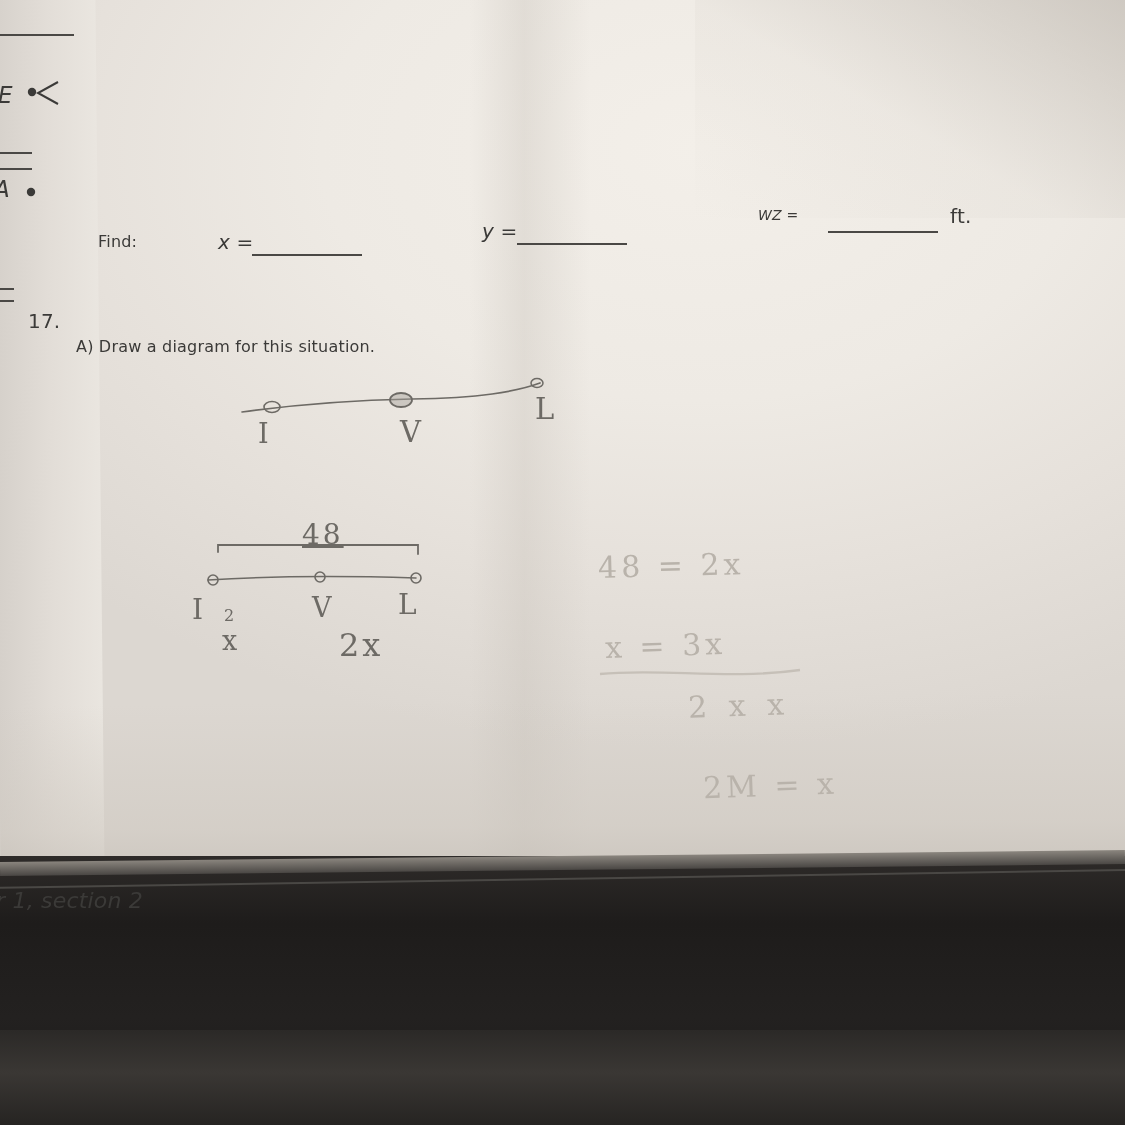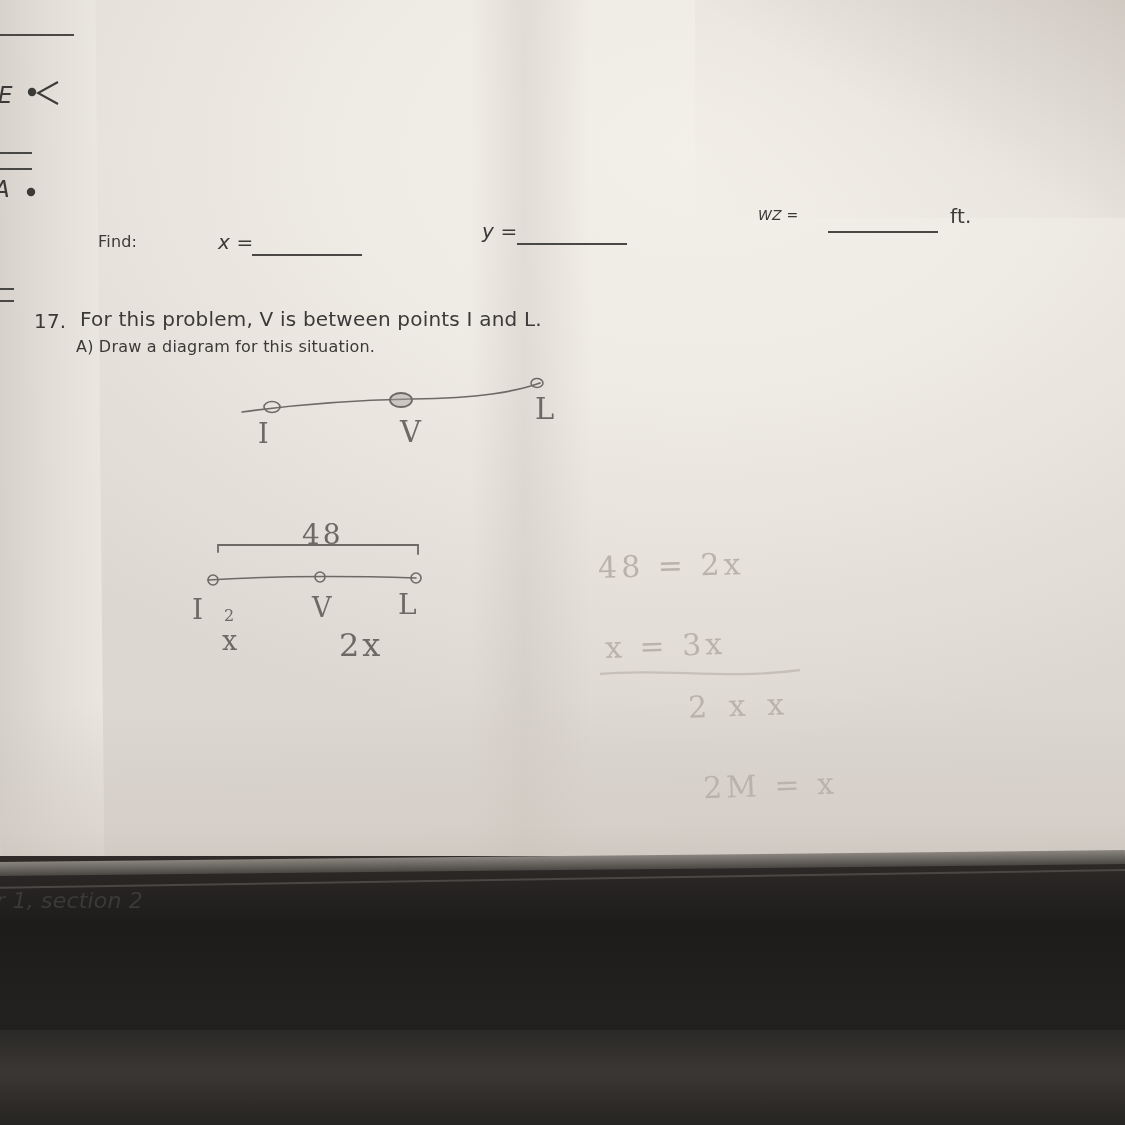--- a/index.html
+++ b/index.html
@@ -145,22 +145,21 @@
 
     <div class="txt it" style="left:482px; top:219px; font-size:20px;">y =</div>
     <div class="rule" style="left:517px; top:243px; width:110px;"></div>
 
     <div class="txt it" style="left:758px; top:207px; font-size:14px;">WZ =</div>
     <div class="rule" style="left:828px; top:231px; width:110px;"></div>
     <div class="txt" style="left:950px; top:204px; font-size:20px;">ft.</div>
   </div>
 
   <div class="layer">
-    <div class="txt" style="left:34px; top:309px; font-size:20px;">17.</div>
-    <div class="txt" style="left:80px; top:307px; font-size:20px;">For this problem, V is between points I and L.</div>
+    <div class="txt" style="left:28px; top:309px; font-size:20px;">17.</div>
     <div class="txt" style="left:76px; top:337px; font-size:16px;">A) Draw a diagram for this situation.</div>
 
   </div>
 
   <div class="layer">
     <svg class="ink" style="left:240px; top:368px;" width="360" height="60">
       <path d="M2 44 C 60 36, 120 32, 172 31 C 240 30, 275 24, 300 15" stroke="#6d6a65" stroke-width="1.7" fill="none" stroke-linecap="round"></path>
       <ellipse cx="32" cy="39" rx="8" ry="5.5" stroke="#6d6a65" stroke-width="1.6" fill="none"></ellipse>
       <ellipse cx="161" cy="32" rx="11" ry="7" stroke="#6d6a65" stroke-width="1.8" fill="#a7a29b" fill-opacity=".45"></ellipse>
       <ellipse cx="297" cy="15" rx="6" ry="4.5" stroke="#6d6a65" stroke-width="1.5" fill="none"></ellipse>
@@ -173,21 +172,21 @@
   <div class="layer">
     <svg class="ink" style="left:200px; top:540px;" width="280" height="70">
 
       <path d="M18 12 L18 5 L218 5 L218 14" stroke="#6d6a65" stroke-width="1.8" fill="none" stroke-linecap="round"></path>
 
       <path d="M8 40 C 70 36, 150 36, 216 38" stroke="#6d6a65" stroke-width="1.6" fill="none" stroke-linecap="round"></path>
       <circle cx="13" cy="40" r="5" stroke="#6d6a65" stroke-width="1.6" fill="none"></circle>
       <circle cx="120" cy="37" r="5" stroke="#6d6a65" stroke-width="1.6" fill="none"></circle>
       <circle cx="216" cy="38" r="5" stroke="#6d6a65" stroke-width="1.6" fill="none"></circle>
     </svg>
-    <div class="hw" style="left:302px; top:518px; font-size:28px; letter-spacing:3px;">48</div>
+    <div class="hw" style="left:302px; top:518px; font-size:28px; letter-spacing:3px;text-decoration:underline;">48</div>
 
     <div class="hw" style="left:192px; top:593px; font-size:28px;">I</div>
     <div class="hw" style="left:224px; top:606px; font-size:16px;">2</div>
     <div class="hw" style="left:312px; top:592px; font-size:27px;">V</div>
     <div class="hw" style="left:398px; top:588px; font-size:28px;">L</div>
 
     <div class="hw" style="left:222px; top:625px; font-size:27px;">x</div>
     <div class="hw" style="left:339px; top:626px; font-size:32px; letter-spacing:3px;">2x</div>
   </div>
 

